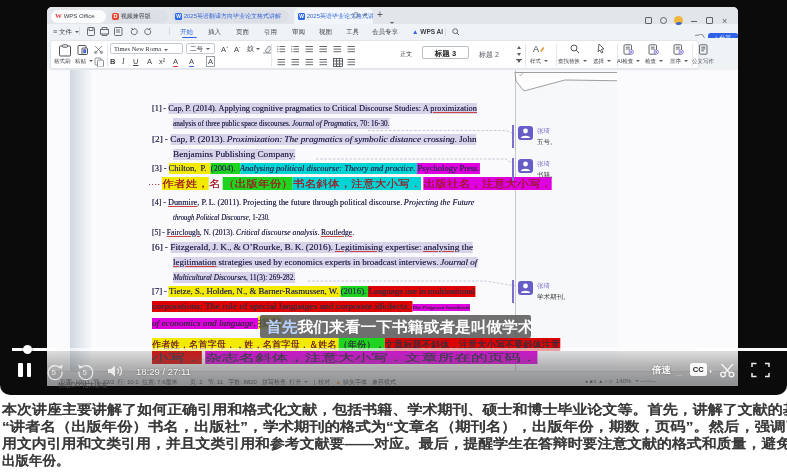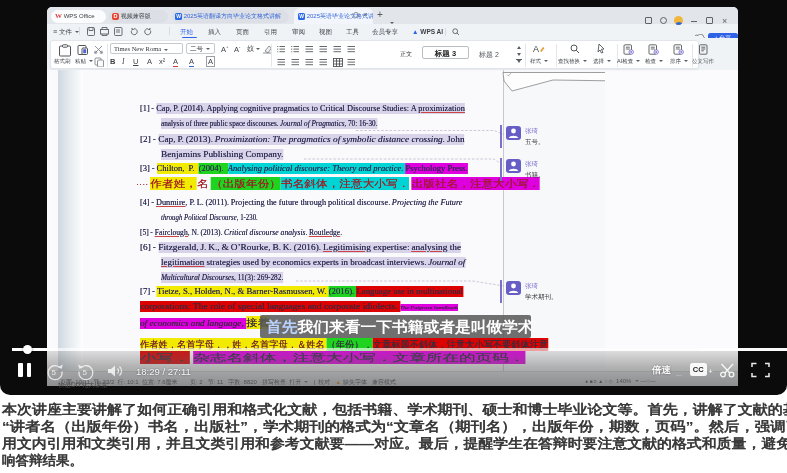--- a/index.html
+++ b/index.html
@@ -7,21 +7,21 @@
 #win{position:absolute;left:47px;top:7px;width:691px;height:379px;background:#fbfafc;border-radius:5px 5px 0 0;overflow:hidden;filter:blur(0.28px)}
 #tabbar{position:absolute;left:0;top:0;width:691px;height:17px;background:#e2e6eb}
 .tab{position:absolute;top:2.5px;height:13px;border-radius:7px;font-size:6px;color:#3c4043;display:flex;align-items:center;white-space:nowrap;overflow:hidden}
 #menubar{position:absolute;left:0;top:17px;width:691px;height:14px;background:#f0f3f6}
 .mi{position:absolute;top:4px;font-size:6.5px;color:#3b3f46;white-space:nowrap}
 #ribbon{position:absolute;left:0;top:31px;width:691px;height:32px;background:#f0f3f6}
 #rcard{position:absolute;left:3px;top:1.5px;width:649px;height:29px;background:#fff;border:0.5px solid #e2e5e9;border-radius:3px;box-shadow:0 1px 2px rgba(60,70,90,.08)}
 .rlab{position:absolute;font-size:5.5px;color:#45494f;white-space:nowrap}
 .rdiv{position:absolute;top:3px;width:1px;height:23px;background:#e4e7ea}
 .rico{position:absolute;color:#3e4248}
-#docarea{position:absolute;left:4px;top:63px;width:554px;height:301px;background:#faf9fb;overflow:hidden}
+#docarea{position:absolute;left:16px;top:63px;width:554px;height:301px;background:#faf9fb;overflow:hidden}
 .ln{position:absolute;white-space:pre;font-family:"Liberation Serif",serif;font-size:8px;line-height:11px;color:#2b2b52;text-shadow:0 0 0.35px rgba(43,43,82,.8)}
 .ln i{font-style:italic}
 .hv{background:#d9d3e9}.hy{background:#f2ea00}.hg{background:#1fd41f}.hc{background:#00d4d4}.hm{background:#de00de}.hr{background:#dd0202}
 .ln span{padding-top:1px;padding-bottom:1.2px}
 .cn{font-family:"Liberation Sans",sans-serif;font-size:10px;letter-spacing:0}
 .red{color:#c41414}
 .onr{color:#3a2839}
 .nm{position:absolute;font-size:6.5px;color:#7b6fd0;white-space:nowrap}
 .ct{position:absolute;font-size:6.5px;color:#3a3a3a;white-space:nowrap}
 #statusbar{position:absolute;left:0;top:364px;width:691px;height:15px;background:#e9ebee;border-top:0.5px solid #d4d7da;font-size:6px;color:#4c5056}
@@ -343,12 +343,12 @@
 <path d="M1 5V1.5h4.5M14 1.5h4V5M18 11v3.5h-4M5.5 14.5H1V11"></path>
     </svg>
     <div class="abs" style="left:58px;top:381px;font-size:6.5px;color:#4a4a4a;letter-spacing:0px">快进DIY化大课堂</div>
     <div id="subt">
       <div id="subtx" style="transform:scaleX(1.0496);transform-origin:0 50%;"><span style="color:#b9d2ff">首先</span>我们来看一下书籍或者是叫做学术专著这一类</div>
     </div>
   </div>
 <div class="pl" id="P1" style="left:2px;top:401px;transform:scaleX(1.1122);transform-origin:0 50%;">本次讲座主要讲解了如何正确引用和格式化文献，包括书籍、学术期刊、硕士和博士毕业论文等。首先，讲解了文献的基本格式，如书籍的格式为</div>
 <div class="pl" id="P2" style="left:2px;top:418px;transform:scaleX(1.1381);transform-origin:0 50%;">“讲者名（出版年份）书名，出版社”，学术期刊的格式为“文章名（期刊名），出版年份，期数，页码”。然后，强调了在引用文献时，需要使</div>
 <div class="pl" id="P3" style="left:2px;top:435px;transform:scaleX(1.1028);transform-origin:0 50%;">用文内引用和文类引用，并且文类引用和参考文献要——对应。最后，提醒学生在答辩时要注意文献的格式和质量，避免因格式错误或质量问题影</div>
-<div class="pl" id="P4" style="left:2px;top:452px;">响答辩结果。</div>
+<div class="pl" id="P4" style="left:2px;top:452px;">出版年份。</div>
 </body></html>

